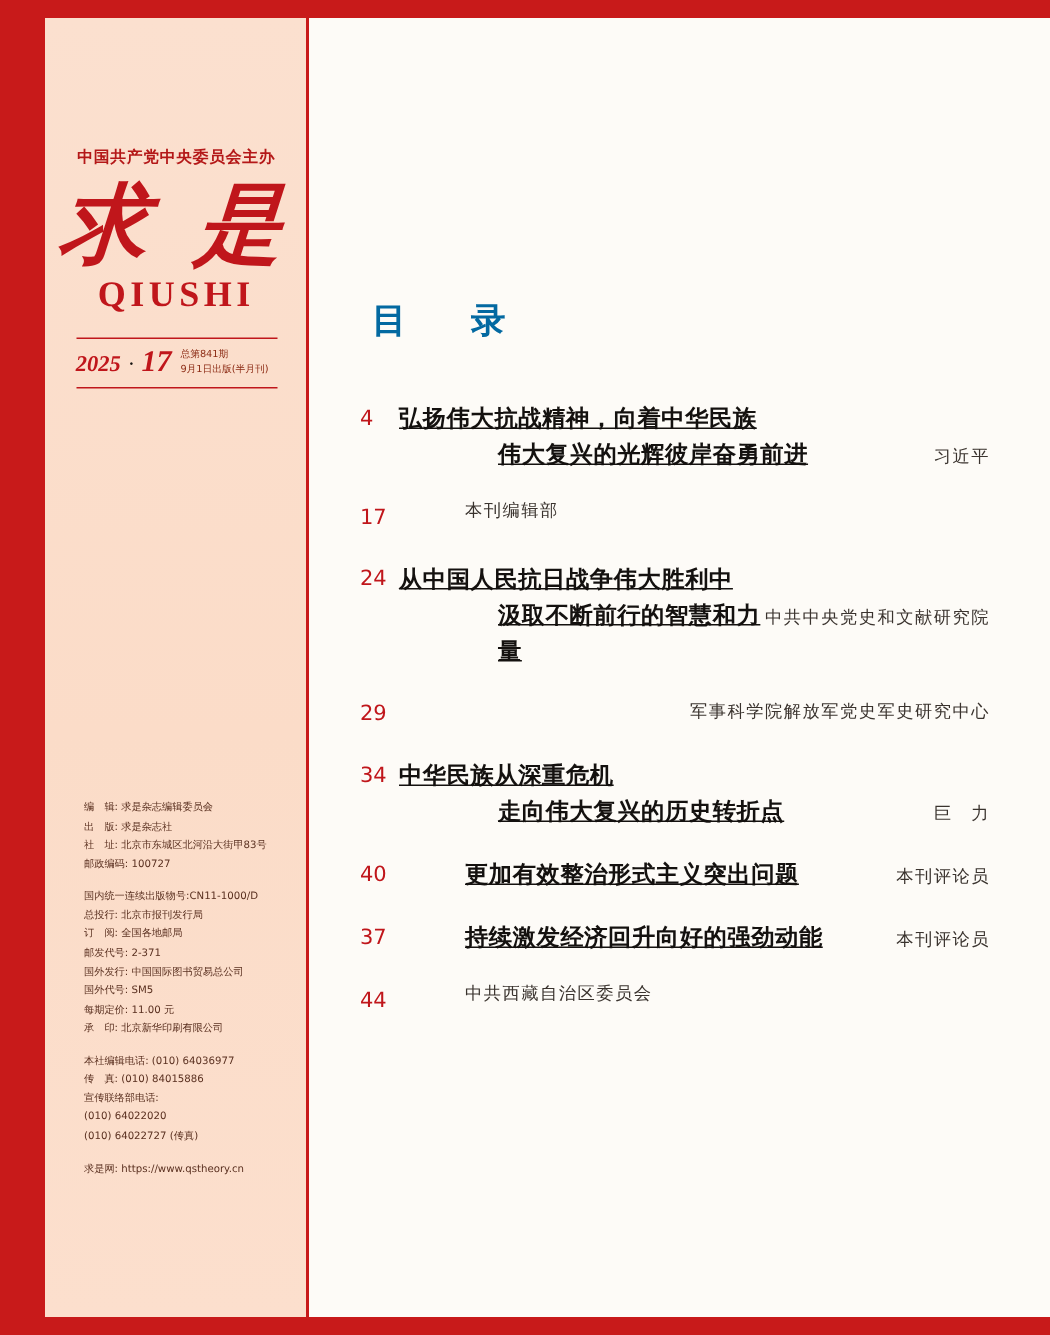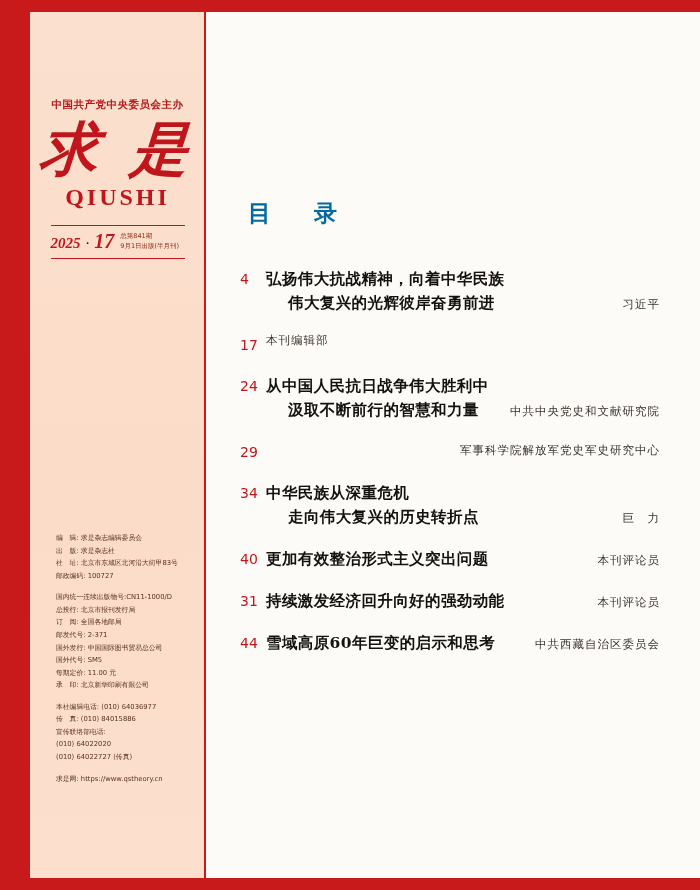--- a/index.html
+++ b/index.html
@@ -164,28 +164,30 @@
   .entry .body {
     flex: 1;
   }
   .ttl {
     font-size: 15.5px;
     color: #14110f;
     font-family: "DejaVu Serif", serif;
     font-weight: bold;
     line-height: 1.55;
     letter-spacing: 0.4px;
+    text-decoration: underline;
   }
   .ttl2 {
     padding-left: 22px;
   }
   .line-with-author {
     display: flex;
     justify-content: space-between;
     align-items: baseline;
+    margin-left: 44px;
   }
   .author {
     font-size: 11.5px;
     color: #3a332e;
     font-family: "DejaVu Serif", serif;
     white-space: nowrap;
     letter-spacing: 1px;
     padding-bottom: 1px;
   }
   .author-right {
@@ -312,34 +314,33 @@
           <div class="pg">40</div>
           <div class="body">
             <div class="line-with-author">
               <div class="ttl">更加有效整治形式主义突出问题</div>
               <div class="author">本刊评论员</div>
             </div>
           </div>
         </div>
 
         <div class="entry">
-          <div class="pg">31</div>
+          <div class="pg">37</div>
           <div class="body">
             <div class="line-with-author">
               <div class="ttl">持续激发经济回升向好的强劲动能</div>
               <div class="author">本刊评论员</div>
             </div>
           </div>
         </div>
 
         <div class="entry">
           <div class="pg">44</div>
           <div class="body">
             <div class="line-with-author">
-              <div class="ttl">雪域高原60年巨变的启示和思考</div>
               <div class="author">中共西藏自治区委员会</div>
             </div>
           </div>
         </div>
 
 
       </div>
     </div>
 
   </div>

